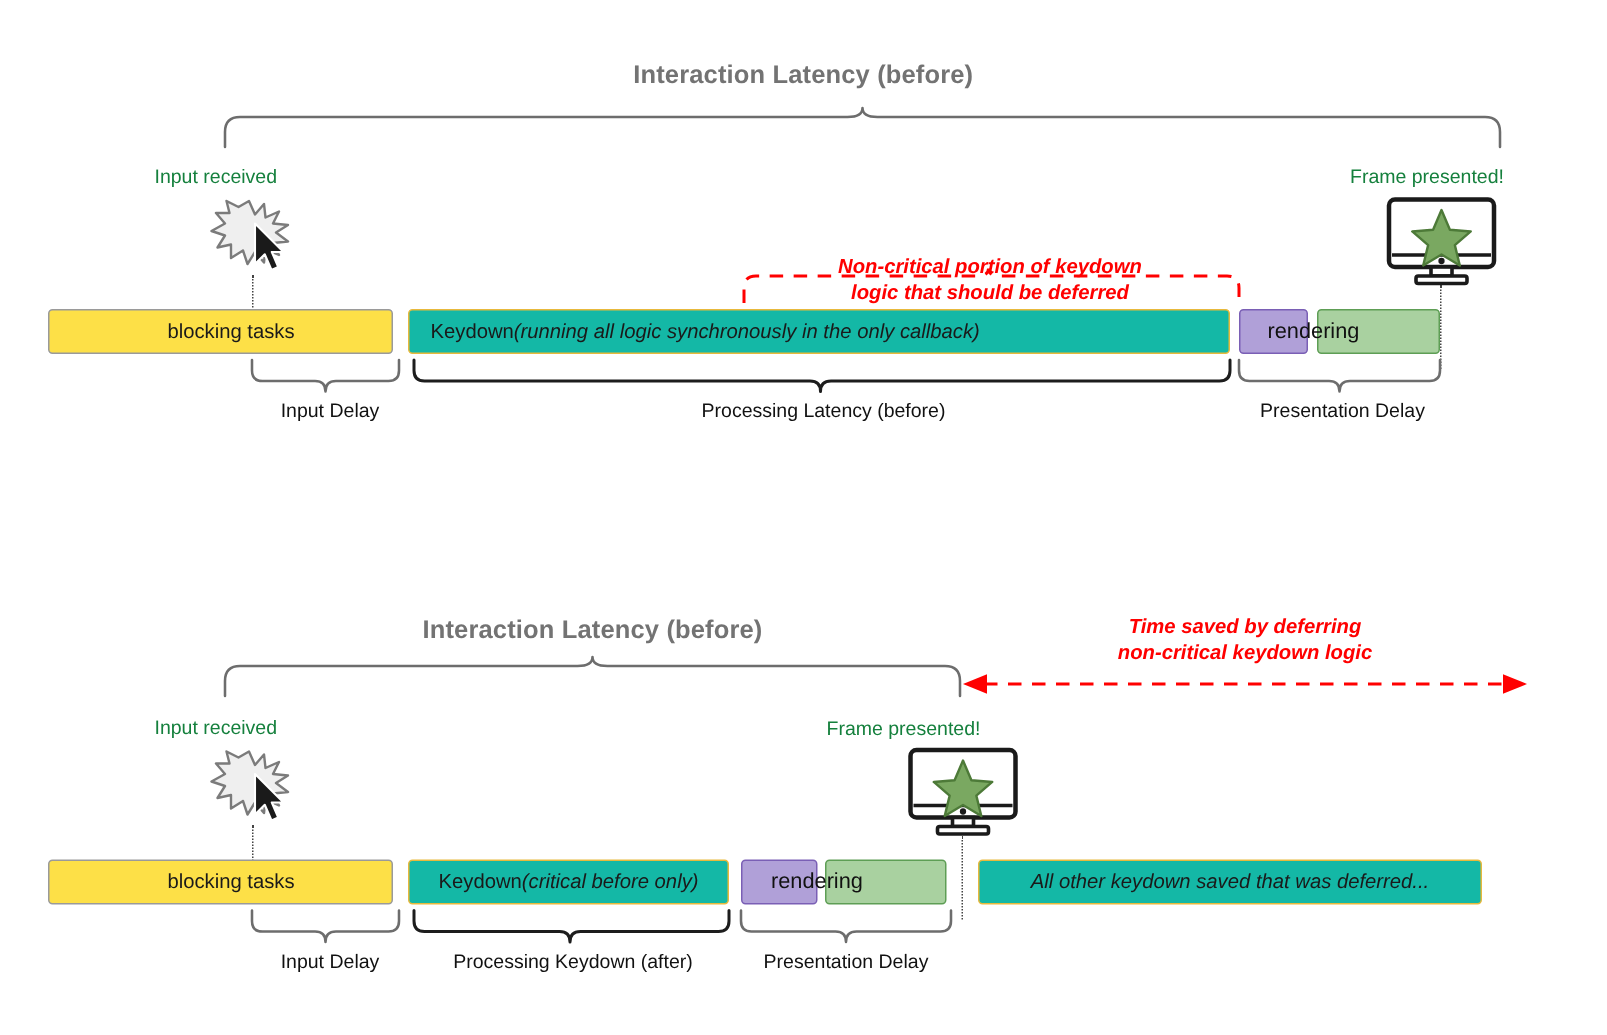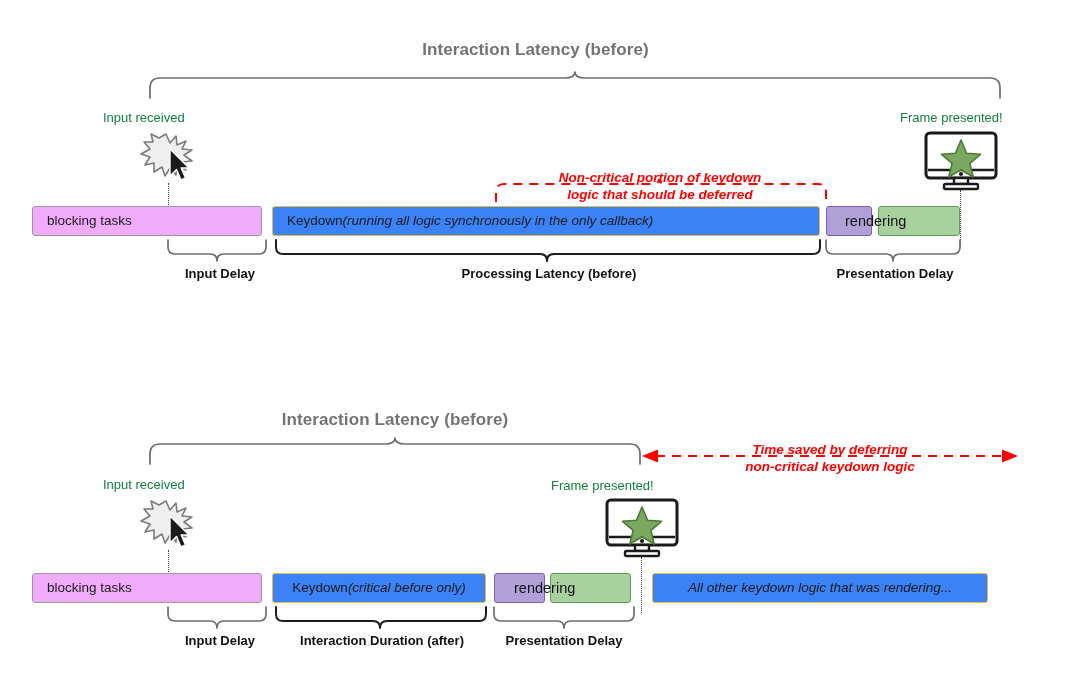--- a/index.html
+++ b/index.html
@@ -15,34 +15,34 @@
 
   .note-red{
     color:#ff0000;font-size:13.5px;font-weight:bold;font-style:italic;
     text-align:center;line-height:1.25;white-space:pre-line;
   }
 
   .cap{
     font-size:13px;color:#15803d;text-align:left;white-space:nowrap;
   }
   .brace-label{
-    font-size:13px;color:#111;text-align:center;white-space:nowrap;font-weight:bold;
+    font-size:13px;color:#111;text-align:center;white-space:nowrap;
   }
 
   .bar{
     box-sizing:border-box;height:30px;border-radius:3px;
     display:flex;align-items:center;
     font-size:13.5px;line-height:1;
   }
   .bar-blocking{
-    background:#f0abfc;border:1.5px solid #9a9a9a;
-    padding-left:14px;justify-content:flex-start;
+    background:#fde047;border:1.5px solid #9a9a9a;
+    padding-left:14px;justify-content:center;
   }
   .bar-yellow{
-    background:#3b82f6;border:1.5px solid #e8b93c;
+    background:#14b8a6;border:1.5px solid #e8b93c;
   }
   .bar-yellow.left-text{padding-left:14px;justify-content:flex-start;}
   .bar-yellow.center-text{justify-content:center;}
   .bar-purple{
     background:#b0a0d8;border:1.5px solid #7a5fb5;
   }
   .bar-green{
     background:#a9d1a0;border:1.5px solid #5e9e55;
   }
   .ital{font-style:italic;}
@@ -135,21 +135,21 @@
     <path class="brace-path" d="M2,0 L2,7 Q2,14 9,14 L62,14 Q69,14 69,21 Q69,14 76,14 L129,14 Q136,14 136,7 L136,0"></path>
   </svg>
   <div class="abs brace-label" style="left:823px;top:266px;width:144px;">Presentation Delay</div>
 
   <div class="abs diagram-title" style="left:0;top:410px;width:790px;">Interaction Latency (before)</div>
 
   <svg class="abs" style="left:148px;top:436px;" width="500" height="30" viewBox="0 0 500 30">
     <path class="brace-path" d="M2,28 L2,18 Q2,8 12,8 L237,8 Q247,8 247,2 Q247,8 257,8 L482,8 Q492,8 492,18 L492,28"></path>
   </svg>
 
-  <div class="abs note-red" style="left:630px;top:410px;width:400px;margin-top:32px;">Time saved by deferring
+  <div class="abs note-red" style="left:630px;top:410px;width:400px;">Time saved by deferring
 non-critical keydown logic</div>
 
   <svg class="abs" style="left:640px;top:446px;" width="380" height="20" viewBox="0 0 380 20">
     <line class="red-dash" x1="16" y1="10" x2="362" y2="10"></line>
     <path class="red-solid" d="M2,10 L18,3.5 L18,16.5 Z"></path>
     <path class="red-solid" d="M378,10 L362,3.5 L362,16.5 Z"></path>
   </svg>
 
   <div class="abs cap" style="left:103px;top:477px;width:130px;">Input received</div>
   <div class="abs cap" style="left:551px;top:478px;width:180px;">Frame presented!</div>
@@ -183,31 +183,31 @@
   <div class="abs bar bar-yellow center-text" style="left:272px;top:573px;width:214px;">
     <span>Keydown </span>
       <span class="ital">(critical before only)</span>
   </div>
 
   <div class="abs bar bar-purple" style="left:494px;top:573px;width:51px;"></div>
   <div class="abs bar bar-green" style="left:550px;top:573px;width:81px;"></div>
   <div class="render-word" style="left:514px;top:580px;">rendering</div>
 
   <div class="abs bar bar-yellow center-text" style="left:652px;top:573px;width:336px;">
-    <span class="ital">All other keydown logic that was rendering...</span>
+    <span class="ital">All other keydown saved that was deferred...</span>
   </div>
 
   <svg class="abs" style="left:166px;top:607px;" width="106" height="24" viewBox="0 0 106 24">
     <path class="brace-path" d="M2,0 L2,7 Q2,14 9,14 L44,14 Q51,14 51,21 Q51,14 58,14 L93,14 Q100,14 100,7 L100,0"></path>
   </svg>
   <div class="abs brace-label" style="left:150px;top:633px;width:140px;">Input Delay</div>
 
   <svg class="abs" style="left:274px;top:607px;" width="216" height="24" viewBox="0 0 216 24">
     <path class="brace-path dark" d="M2,0 L2,7 Q2,14 9,14 L99,14 Q106,14 106,21 Q106,14 113,14 L205,14 Q212,14 212,7 L212,0"></path>
   </svg>
-  <div class="abs brace-label" style="left:260px;top:633px;width:244px;">Interaction Duration (after)</div>
+  <div class="abs brace-label" style="left:260px;top:633px;width:244px;">Processing Keydown (after)</div>
 
   <svg class="abs" style="left:492px;top:607px;" width="148" height="24" viewBox="0 0 148 24">
     <path class="brace-path" d="M2,0 L2,7 Q2,14 9,14 L65,14 Q72,14 72,21 Q72,14 79,14 L135,14 Q142,14 142,7 L142,0"></path>
   </svg>
   <div class="abs brace-label" style="left:492px;top:633px;width:144px;">Presentation Delay</div>
 
 </div>
 
 </body></html>

